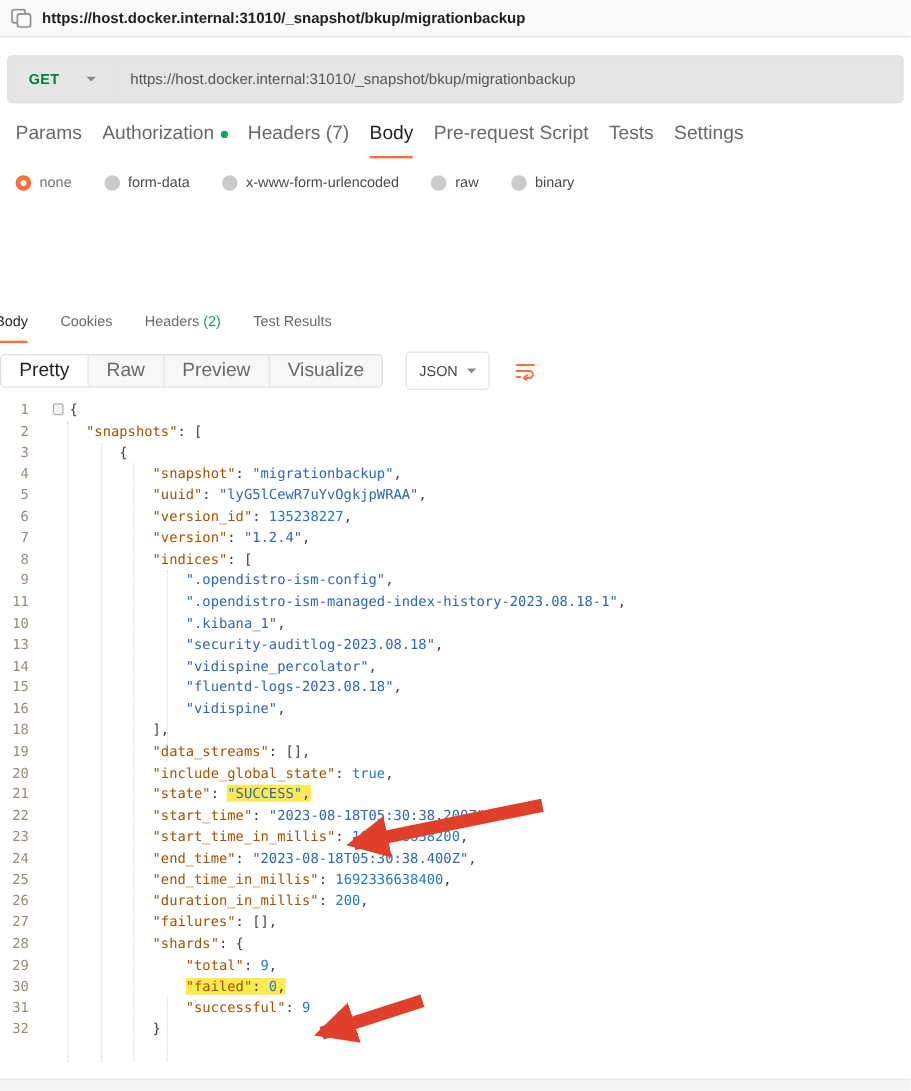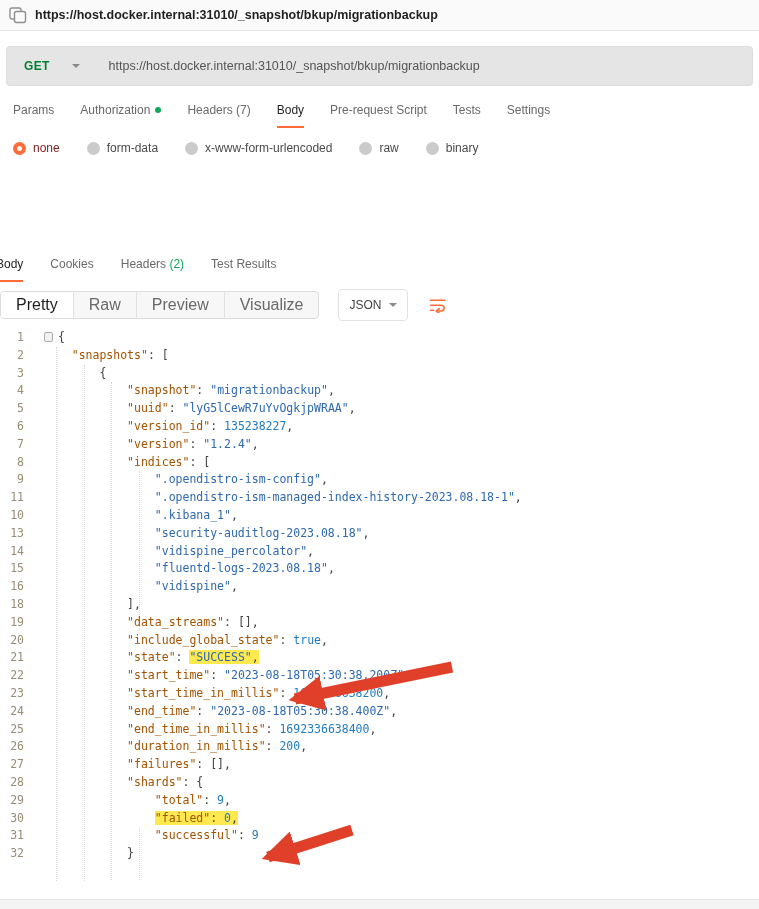--- a/index.html
+++ b/index.html
@@ -24,33 +24,33 @@
   .method-label { color:#007f31; font-weight:700; font-size:12px; letter-spacing:.3px; }
   .chev {
     width:0; height:0; border-left:4px solid transparent; border-right:4px solid transparent;
     border-top:4.5px solid #8a8a8a; display:inline-block; margin-left:22px;
   }
   .json-dd .chev { margin-left:8px; }
   .vsep { width:1px; height:26px; background:#e3e3e3; }
   .url-text { color:#555; font-size:12.5px; padding-left:14px; }
   
   .req-tabs {
-    display:flex; gap:26px; padding:0 13px; margin-top:6px;
-    font-size:12px; color:#696969;
+    display:flex; gap:17px; padding:0 13px; margin-top:6px;
+    font-size:16px; color:#696969;
   }
   .tab { padding:11px 0 9px; border-bottom:2px solid transparent; cursor:pointer; display:flex; align-items:center; }
   .tab.active { color:#1f1f1f; border-bottom-color:#ff6c37; }
   .green-dot { width:6px; height:6px; border-radius:50%; background:#0fa958; display:inline-block; margin-left:5px; }
   
   .body-types { display:flex; gap:27px; padding:13px 13px 0; align-items:center; }
   .bt-option { display:flex; align-items:center; gap:7px; cursor:pointer; color:#4a4a4a; }
   .radio { width:13px; height:13px; border-radius:50%; flex:none; }
   .radio.sel { border:4px solid #ff6c37; background:#fff; }
   .radio.unsel { background:#cbcbcb; }
-  .bt-label.sel-label { color:#7f1d1d; }
+  .bt-label.sel-label { color:#737373; }
   
   .resp-tabs {
     display:flex; gap:27px; align-items:flex-end; margin-top:92px;
     font-size:12px; color:#696969; padding-left:0;
   }
   .rtab { padding:10px 0 9px; border-bottom:2px solid transparent; cursor:pointer; }
   .rtab:first-child { margin-left:-4px; }
   .rtab.active { color:#1f1f1f; border-bottom-color:#ff6c37; }
   .rtab .count { color:#0fa958; }
   

